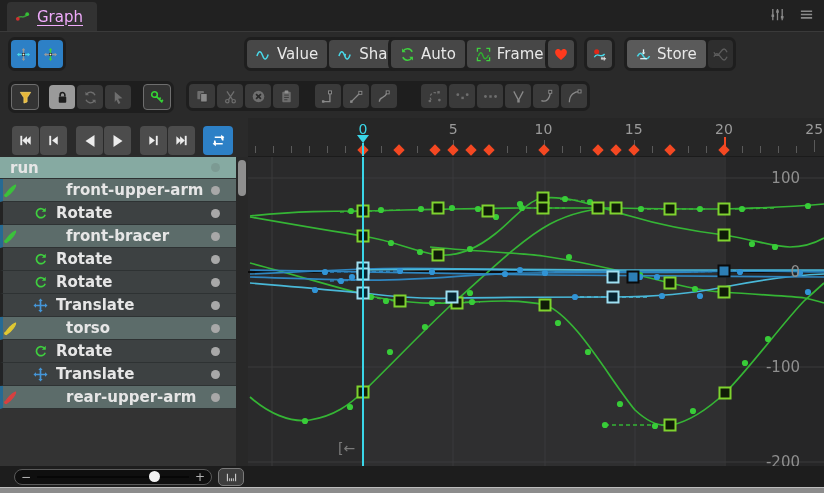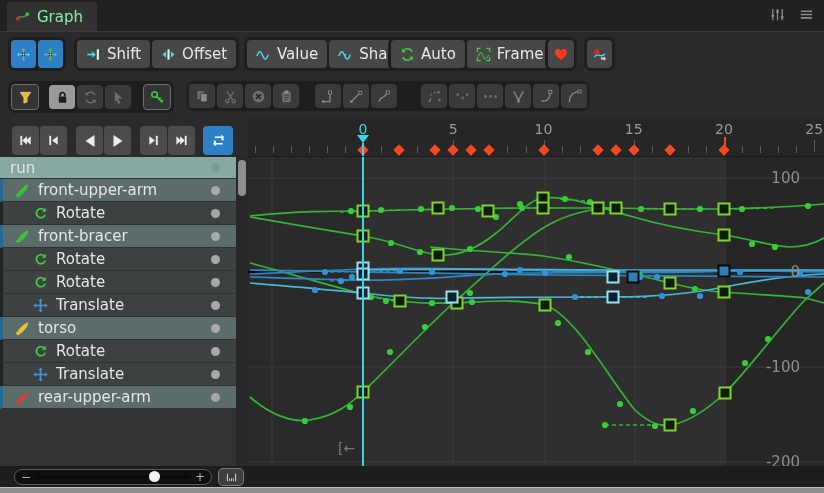--- a/index.html
+++ b/index.html
@@ -3,21 +3,21 @@
 <meta charset="utf-8">
 <style>
   html,body{margin:0;padding:0;background:#171717;}
   #app{position:relative;width:824px;height:493px;background:#2a2a2a;overflow:hidden;
        font-family:"DejaVu Sans","Liberation Sans",sans-serif;color:#e6e6e6;font-size:15px;
        -webkit-user-select:none;user-select:none;}
   
   #tabbar{position:absolute;left:0;top:0;width:100%;height:31px;background:#212121;border-bottom:1px solid #3a3a3a;}
   #tab-graph{position:absolute;left:7px;top:2px;height:29px;background:#323232;border-radius:4px 4px 0 0;
              display:flex;align-items:center;padding:0 14px 0 8px;gap:7px;}
-  #tab-graph .t{color:#86efac;text-underline-offset:3px;}
+  #tab-graph .t{color:#f0abfc;text-decoration:underline;text-underline-offset:3px;}
   #win-icons{position:absolute;right:10px;top:7px;display:flex;gap:14px;align-items:center;}
   
   .strip{position:absolute;left:0;width:100%;}
   #tb1{top:32px;height:46px;background:#2a2a2a;}
   #tb2{top:78px;height:40px;background:#2a2a2a;}
   .tb-group{position:absolute;top:5px;background:#1e1e1e;border-radius:7px;padding:3px;display:flex;gap:2px;align-items:center;}
   #tb2 .tb-group{top:3px;}
   .btn{background:#474747;border-radius:4px;height:28px;display:flex;align-items:center;gap:6px;
        padding:0 9px;color:#e8e8e8;cursor:pointer;white-space:nowrap;}
   .btn.icon-only{padding:0 5px;}
@@ -34,26 +34,26 @@
   .pbtn{position:absolute;top:8px;width:27px;height:29px;background:#4c4c4c;border-radius:4px;display:flex;align-items:center;justify-content:center;}
   .pbtn.active{background:#2d80c6;}
   .rlabel{position:absolute;top:3px;width:40px;margin-left:-20px;text-align:center;font-size:14px;color:#9a9a9a;}
   .rlabel.ph{color:#3ad6e8;}
   .rtick{position:absolute;width:1px;background:#5a5a5a;}
   .rdiamond{position:absolute;width:8px;height:8px;background:#f44822;transform:rotate(45deg);}
   #ph-tri{position:absolute;width:0;height:0;border-left:6px solid transparent;border-right:6px solid transparent;border-top:8px solid #3ad6e8;}
   #ph-stem{position:absolute;width:2px;background:#3ad6e8;}
   
   #tracks{position:absolute;left:0;top:157px;width:236px;height:309px;overflow:hidden;background:#333;}
-  .trow{position:relative;width:100%;display:flex;align-items:center;box-sizing:border-box;border-bottom:1px solid #2e3233;}
+  .trow{position:relative;width:100%;display:flex;align-items:center;box-sizing:border-box;border-bottom:1px solid #2e3233;font-weight:bold;}
   .trow .ic{width:17px;display:flex;margin-right:6px;}
   .trow .dot{position:absolute;right:16px;width:9px;height:9px;border-radius:50%;background:#a8a8a8;}
   .trow.animation{background:#86aaa2;padding-left:10px;}
   .trow.animation .dot{background:#7c9a93;}
-  .trow.bone{background:#5c6c6a;padding-left:12px;border-left:3px solid #266a93;}
+  .trow.bone{background:#5c6c6a;border-left:3px solid #266a93;gap:40px;}
   .trow.timeline{background:#3d4142;padding-left:30px;border-left:3px solid #232323;}
   #tscroll{position:absolute;left:236px;top:157px;width:12px;height:309px;background:#282828;}
   #tthumb{position:absolute;left:2px;top:3px;width:8px;height:36px;background:#8f8f8f;border-radius:4px;}
   
   #graph{position:absolute;left:248px;top:157px;width:576px;height:309px;background:#2f2f30;}
   
   #bottombar{position:absolute;left:0;top:466px;width:100%;height:21px;background:#1d1d1d;}
   #zoomctl{position:absolute;left:14px;top:3px;width:196px;height:14px;background:#0f0f0f;border:1px solid #5a5a5a;border-radius:8px;display:flex;align-items:center;}
   #zoomctl .zlab{color:#b5b5b5;font-size:12px;line-height:12px;padding:0 6px;}
   #ztrack{flex:1;height:2px;background:#070707;position:relative;}
@@ -111,42 +111,20 @@
             <svg viewBox="0 0 16 16" width="15" height="15">
               <path d="M2.5 8h11" stroke="#9a9a9a" stroke-width="1.5"></path>
               <path d="M1 8l2.5-2v4zM15 8l-2.5-2v4z" fill="#9a9a9a"></path>
               <path d="M8 3v10" stroke="#3fcf3f" stroke-width="1.5"></path>
               <path d="M8 1L6 3.5h4zM8 15l-2-2.5h4z" fill="#3fcf3f"></path>
               <rect x="6.7" y="6.7" width="2.6" height="2.6" fill="#f2f2f2" stroke="#222" stroke-width=".7"></rect>
             </svg>
           </span>
         </div>
       </div>
-      <div class="tb-group" style="left:74px">
-        <div class="btn">
-          <span class="ic">
-            <svg viewBox="0 0 16 16" width="15" height="15">
-              <path d="M1.5 8h6.5" stroke="#49d8e8" stroke-width="1.8"></path>
-              <path d="M6.5 4.5L10.5 8l-4 3.5z" fill="#49d8e8"></path>
-              <rect x="11.5" y="2.5" width="2.3" height="11" fill="#d8f6fa"></rect>
-            </svg>
-          </span>
-          <span>Shift</span>
-        </div>
-        <div class="btn">
-          <span class="ic">
-            <svg viewBox="0 0 16 16" width="15" height="15">
-              <rect x="6.9" y="2.5" width="2.2" height="11" fill="#d8f6fa"></rect>
-              <path d="M5.5 4.5L1.5 8l4 3.5z" fill="#49d8e8"></path>
-              <path d="M10.5 4.5l4 3.5-4 3.5z" fill="#49d8e8"></path>
-            </svg>
-          </span>
-          <span>Offset</span>
-        </div>
-      </div>
       <div class="tb-group" style="left:244px">
         <div class="btn">
           <span class="ic">
             <svg viewBox="0 0 16 16" width="15" height="15">
               <path d="M1 9.5c2-6 4-6 6-.5s4 5 6-1" stroke="#49d8e8" fill="none" stroke-width="1.6"></path>
             </svg>
           </span>
           <span>Value</span>
         </div>
         <div class="btn">
@@ -190,20 +168,40 @@
         </div>
       </div>
       <div class="tb-group" style="left:584px">
         <div class="btn icon-only">
           <span class="ic">
             <svg viewBox="0 0 16 16" width="15" height="15">
               <path d="M2.5 11c3-6.5 7 2 11-3.5" stroke="#49d8e8" fill="none" stroke-width="1.5"></path>
               <circle cx="5" cy="5" r="2.7" fill="#e02818"></circle>
               <path d="M11 12.5h4M13 10.5v4" stroke="#e6e6e6" stroke-width="1.2"></path>
               <rect x="9.5" y="11" width="2.4" height="2.4" fill="#cfcfcf"></rect>
+            </svg>
+          </span>
+        </div>
+      </div>
+      <div class="tb-group" style="left:624px">
+        <div class="btn hover">
+          <span class="ic">
+            <svg viewBox="0 0 16 16" width="15" height="15">
+              <path d="M1.5 10c2.2-4.5 4.3-4.5 6.5 0 1.7 3.4 4.3 3.3 6.5-.3" stroke="#49d8e8" fill="none" stroke-width="1.6"></path>
+              <path d="M8 2.5v3.6" stroke="#e8fbfd" stroke-width="1.4"></path>
+              <path d="M8 8L6 5.8h4z" fill="#e8fbfd"></path>
+              <path d="M4.5 12.5h7" stroke="#e8fbfd" stroke-width="1.3"></path>
+            </svg>
+          </span>
+          <span>Store</span>
+        </div>
+        <div class="btn icon-only disabled">
+          <span class="ic">
+            <svg viewBox="0 0 16 16" width="15" height="15">
+              <path d="M1 10.5c2-4.5 4-4.5 7 0s5 4.5 7 0M1 5.5c2 4.5 4 4.5 7 0s5-4.5 7 0" stroke="#5c5c5c" fill="none" stroke-width="1.4"></path>
             </svg>
           </span>
         </div>
       </div>
     </div>
   <div id="tb2" class="strip">
       <div class="tb-group" style="left:8px">
         <div class="sbtn outlined">
           <span class="ic">
             <svg viewBox="0 0 16 16" width="15" height="15">

